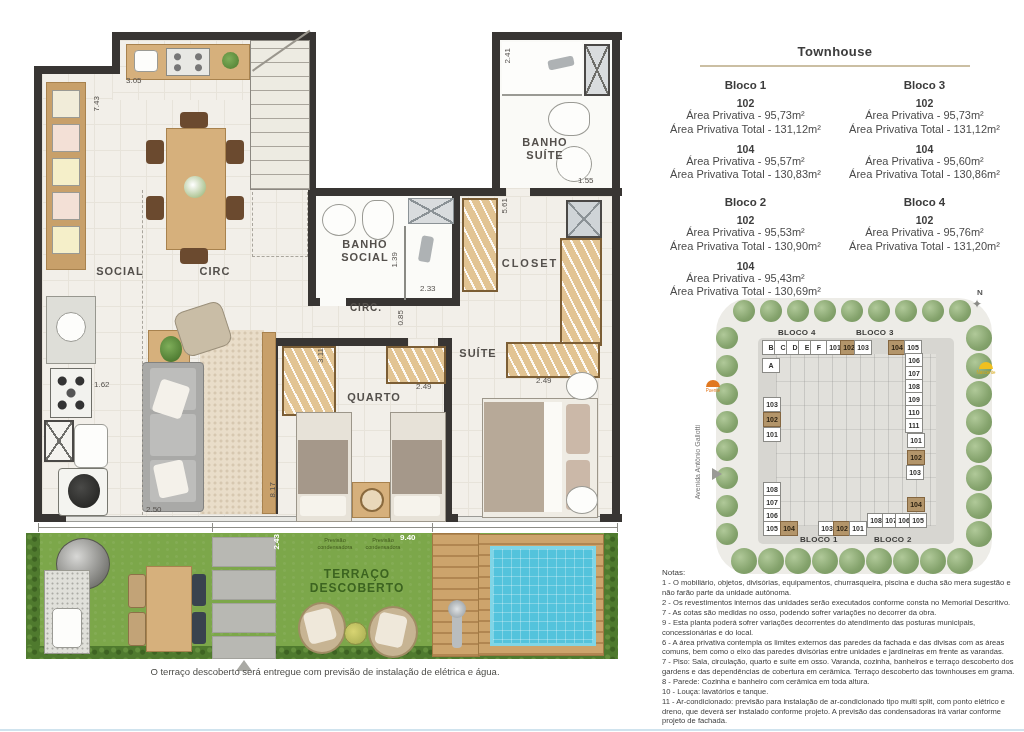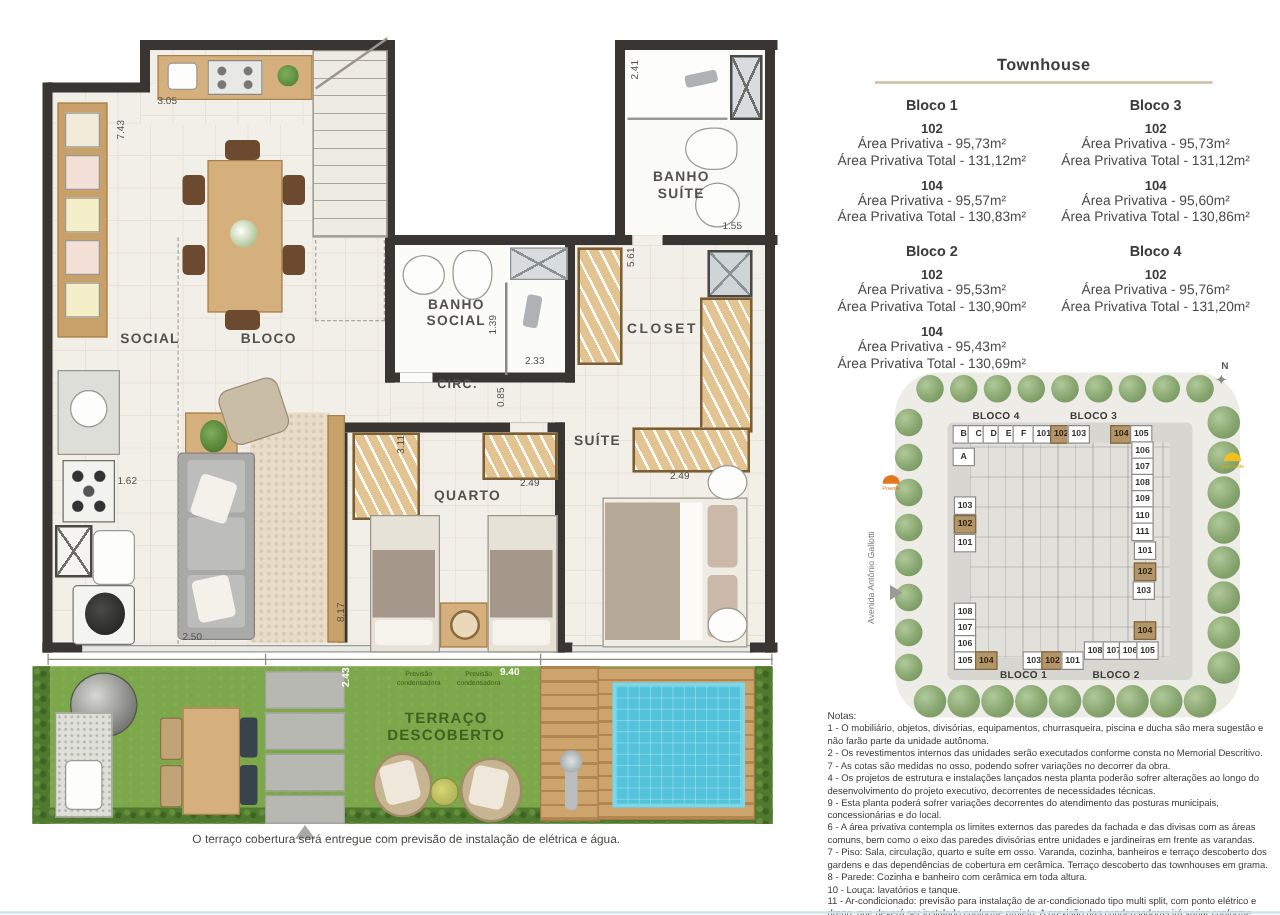--- a/index.html
+++ b/index.html
@@ -185,21 +185,21 @@
     <div class="abs" style="left:404px;top:226px;width:2px;height:74px;background:#8a8a84;"></div>
     <div class="abs" style="left:420px;top:236px;width:12px;height:26px;background:#aeb2b4;border-radius:3px;transform:rotate(10deg);"></div>
 
     <div class="abs" style="left:502px;top:42px;width:80px;height:52px;background:#fdfdfb;border-bottom:2px solid #9a9a94;"></div>
     <div class="abs" style="left:548px;top:58px;width:26px;height:10px;background:#aeb2b4;border-radius:3px;transform:rotate(-12deg);"></div>
     <div class="abs xbox" style="left:584px;top:44px;width:22px;height:48px;background-color:#d9dcde;"></div>
     <div class="abs fix" style="left:548px;top:102px;width:40px;height:32px;border-radius:50% 40% 40% 50%;"></div>
     <div class="abs fix round" style="left:556px;top:146px;width:34px;height:34px;"></div>
 
     <div class="abs roomlbl" style="left:80px;top:265px;width:80px;">SOCIAL</div>
-    <div class="abs roomlbl" style="left:180px;top:265px;width:70px;">BLOCO</div>
+    <div class="abs roomlbl" style="left:180px;top:265px;width:70px;">CIRC</div>
     <div class="abs roomlbl" style="left:505px;top:136px;width:80px;">BANHO
 SUÍTE</div>
     <div class="abs roomlbl" style="left:325px;top:238px;width:80px;">BANHO
 SOCIAL</div>
     <div class="abs roomlbl" style="left:336px;top:302px;width:60px;font-size:10px;">CIRC.</div>
     <div class="abs roomlbl" style="left:492px;top:257px;width:76px;letter-spacing:2px;">CLOSET</div>
     <div class="abs roomlbl" style="left:338px;top:391px;width:72px;">QUARTO</div>
     <div class="abs roomlbl" style="left:448px;top:347px;width:60px;">SUÍTE</div>
 
     <div class="abs dim" style="left:126px;top:76px;">3.05</div>
@@ -253,21 +253,21 @@
     <div class="abs deck" style="left:478px;top:534px;width:124px;height:120px;"></div>
     <div class="abs pool" style="left:490px;top:546px;width:100px;height:94px;"></div>
     <div class="abs roomlbl" style="left:298px;top:568px;width:118px;font-size:12px;color:#3c6420;">TERRAÇO
 DESCOBERTO</div>
     <div class="abs dim v w" style="left:272px;top:534px;">2.43</div>
     <div class="abs dim w" style="left:400px;top:533px;">9.40</div>
     <div class="abs greennote" style="left:312px;top:537px;width:46px;">Previsão
 condensadora</div>
     <div class="abs greennote" style="left:360px;top:537px;width:46px;">Previsão
 condensadora</div>
-    <div class="abs" style="left:40px;top:666px;width:570px;text-align:center;font-size:9.5px;color:#4a4a46;">O terraço cobertura será entregue com previsão de instalação de elétrica e água.</div>
+    <div class="abs" style="left:40px;top:666px;width:570px;text-align:center;font-size:9.5px;color:#4a4a46;">O terraço descoberto será entregue com previsão de instalação de elétrica e água.</div>
   </div>
 
 
   <div class="abs" style="left:660px;top:44px;width:350px;">
     <div class="ptitle">Townhouse</div>
     <div class="pline" style="margin:6px 40px 12px 40px;"></div>
     <div id="blocks-grid" style="display:grid;grid-template-columns:1fr 1fr;column-gap:8px;">
         <div class="blk">
           <div class="bname">Bloco 1</div>
           <div class="unum">102</div>
@@ -395,21 +395,20 @@
     <div class="abs vtext" style="left:694px;top:425px;font-size:7px;color:#77777 ;color:#777;">Avenida Antônio Gallotti</div>
     <div class="abs" style="left:712px;top:468px;width:0;height:0;border-top:6px solid transparent;border-bottom:6px solid transparent;border-left:10px solid #9a9a96;"></div>
   </div>
 
   <div class="abs" id="notes" style="left:662px;top:568px;width:358px;">
     <div class="note-line" style="font-size:8px;">Notas:</div>
     <div id="notes-list">
         <div class="note-line">1 - O mobiliário, objetos, divisórias, equipamentos, churrasqueira, piscina e ducha são mera sugestão e não farão parte da unidade autônoma.</div>
         <div class="note-line">2 - Os revestimentos internos das unidades serão executados conforme consta no Memorial Descritivo.</div>
         <div class="note-line">7 - As cotas são medidas no osso, podendo sofrer variações no decorrer da obra.</div>
-        <div class="note-line">4 - Os projetos de estrutura e instalações lançados nesta planta poderão sofrer alterações ao longo do desenvolvimento do projeto executivo, decorrentes de necessidades técnicas.</div>
         <div class="note-line">9 - Esta planta poderá sofrer variações decorrentes do atendimento das posturas municipais, concessionárias e do local.</div>
         <div class="note-line">6 - A área privativa contempla os limites externos das paredes da fachada e das divisas com as áreas comuns, bem como o eixo das paredes divisórias entre unidades e jardineiras em frente as varandas.</div>
         <div class="note-line">7 - Piso: Sala, circulação, quarto e suíte em osso. Varanda, cozinha, banheiros e terraço descoberto dos gardens e das dependências de cobertura em cerâmica. Terraço descoberto das townhouses em grama.</div>
         <div class="note-line">8 - Parede: Cozinha e banheiro com cerâmica em toda altura.</div>
         <div class="note-line">10 - Louça: lavatórios e tanque.</div>
         <div class="note-line">11 - Ar-condicionado: previsão para instalação de ar-condicionado tipo multi split, com ponto elétrico e dreno, que deverá ser instalado conforme projeto. A previsão das condensadoras irá variar conforme projeto de fachada.</div>
       </div>
   </div>
 
   <div class="abs" style="left:0;top:729px;width:1024px;height:2px;background:#cfe3ee;"></div>

